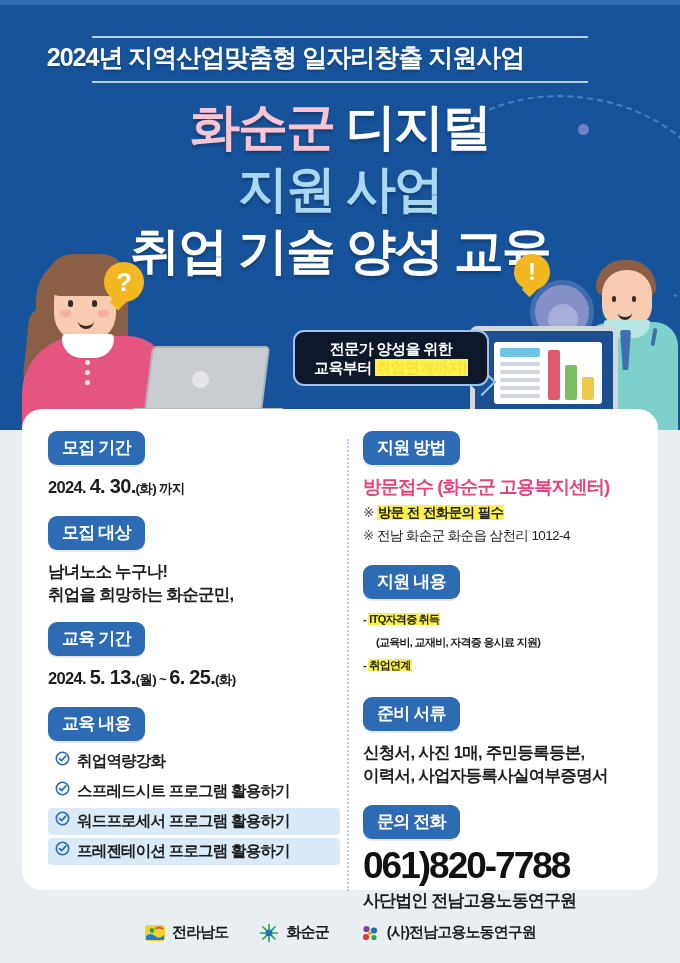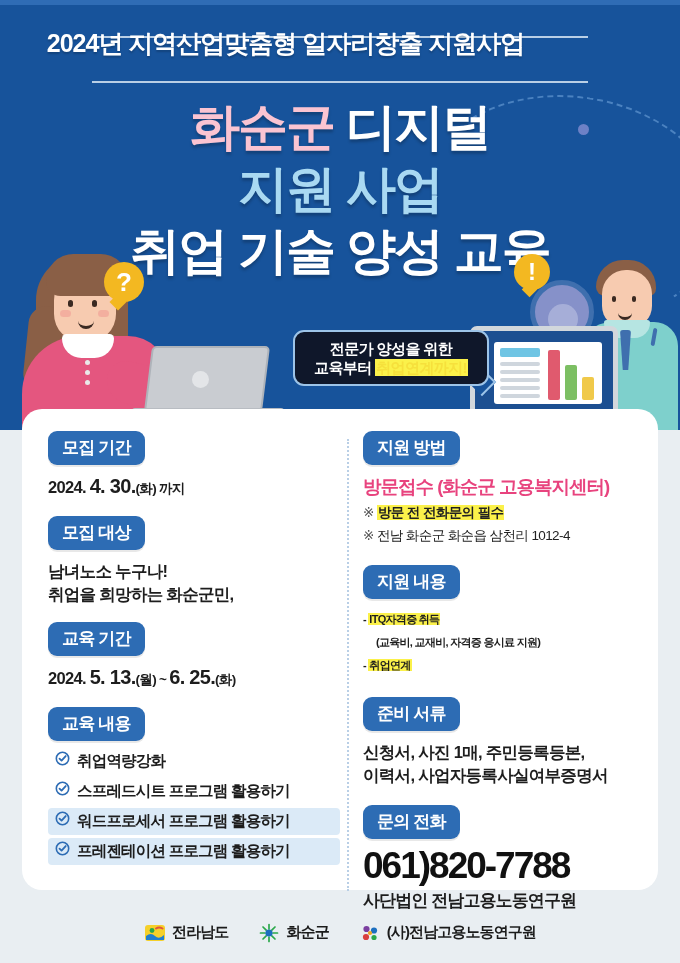--- a/index.html
+++ b/index.html
@@ -24,21 +24,21 @@
   .hero-topline{
     position:absolute;left:0;top:0;width:680px;height:5px;
     background:#2f6cb5;
   }
   .rule{
     position:absolute;left:92px;width:496px;height:2px;background:#b9cfe6;
   }
   .rule.top{top:36px;}
   .rule.bot{top:81px;}
   .kicker{
-    position:absolute;left:0;top:27px;width:571px;
+    position:absolute;left:0;top:41px;width:571px;
     text-align:center;color:#ffffff;
     font-size:25px;font-weight:bold;letter-spacing:-1px;
     text-shadow:0 2px 2px rgba(0,0,0,.20);
     white-space:nowrap;
   }
   .title-block{
     position:absolute;left:0;top:96px;width:680px;text-align:center;
   }
   .tline{
     font-size:50px;font-weight:bold;letter-spacing:-2px;line-height:62px;

